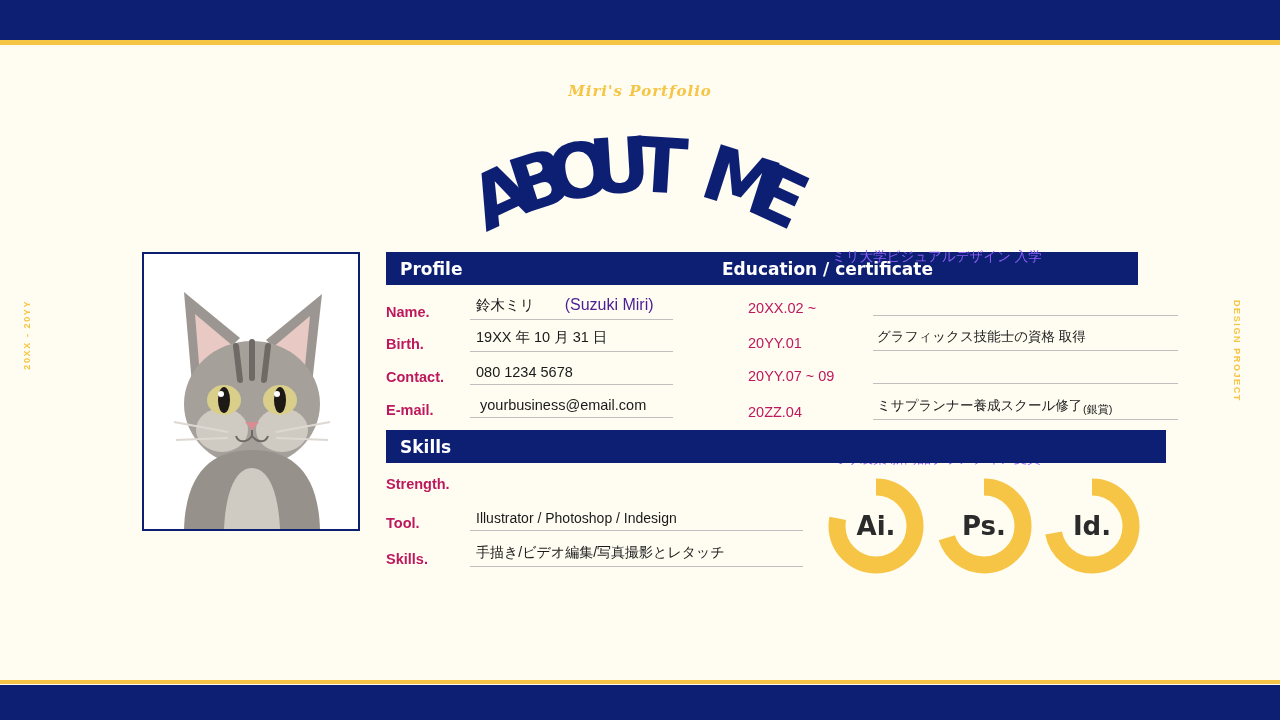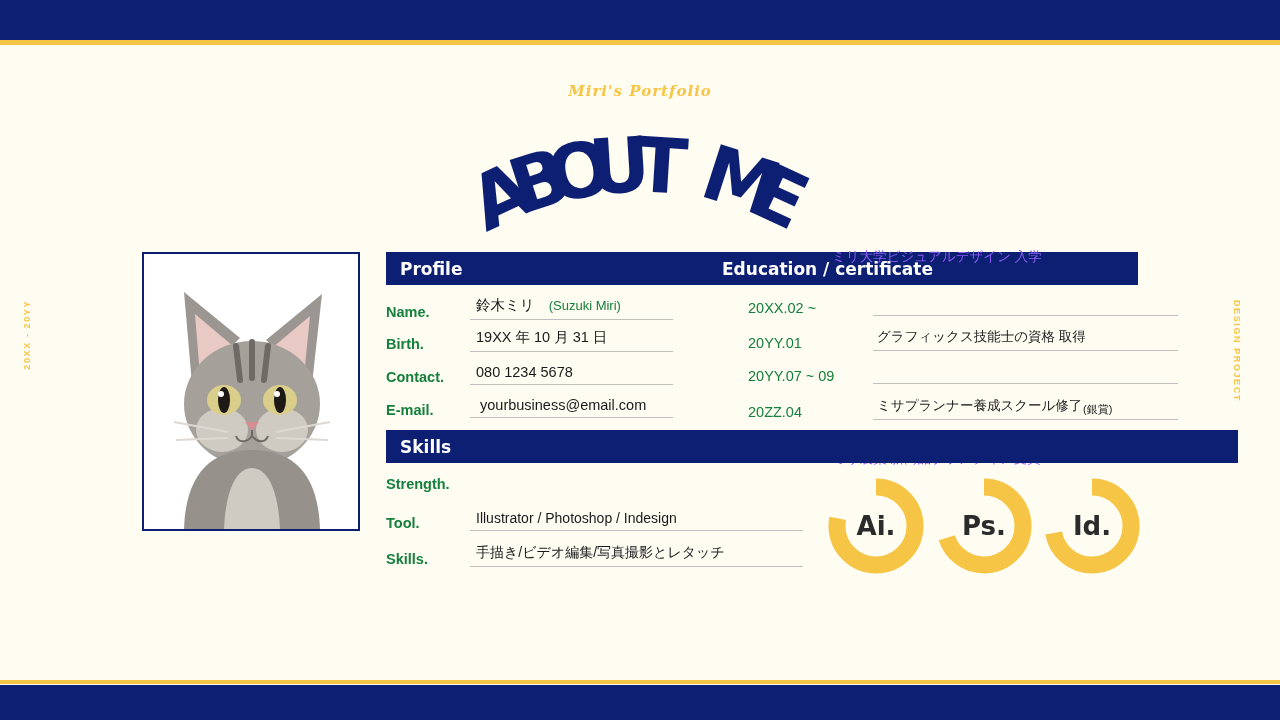--- a/index.html
+++ b/index.html
@@ -113,45 +113,45 @@
     font-weight: bold;
     font-size: 17px;
     display: flex;
     align-items: center;
     padding-left: 14px;
     box-sizing: border-box;
     font-family: "DejaVu Sans", sans-serif;
   }
   #profile-header { left: 386px; top: 252px; width: 324px; height: 33px; }
   #education-header { left: 708px; top: 252px; width: 430px; height: 33px; }
-  #skills-header { left: 386px; top: 430px; width: 852px; height: 33px; }
+  #skills-header { left: 386px; top: 430px; width: 780px; height: 33px; }
 
   .row {
     position: absolute;
     display: flex;
     align-items: flex-end;
   }
   .row-label {
-    color: #15803d;
+    color: #be185d;
     font-size: 14.5px;
     font-weight: bold;
     white-space: nowrap;
   }
   .row-value {
     color: #1a1a1a;
     font-size: 14.5px;
     border-bottom: 1px solid #bfbfbf;
     padding-bottom: 4px;
     white-space: nowrap;
     box-sizing: border-box;
   }
   .row-value .sub {
-    font-size: 13px;
-    color: #15803d;
-    margin-left: 14px;
+    font-size: 16px;
+    color: #4c1d95;
+    margin-left: 30px;
   }
 
   
   .p-row { left: 386px; }
   .p-row .row-label { width: 84px; }
   .p-row .row-value { width: 203px; padding-left: 6px; }
 
   
   .e-row { left: 748px; }
   .e-row .row-label { width: 125px; font-weight: normal; }

